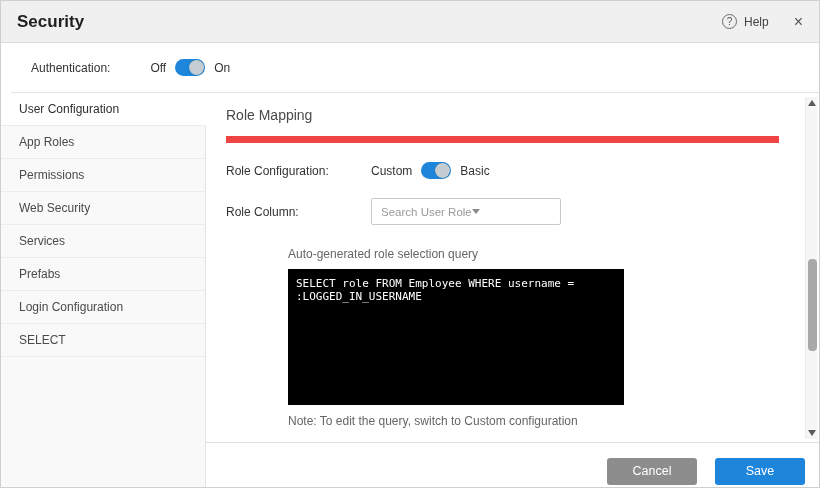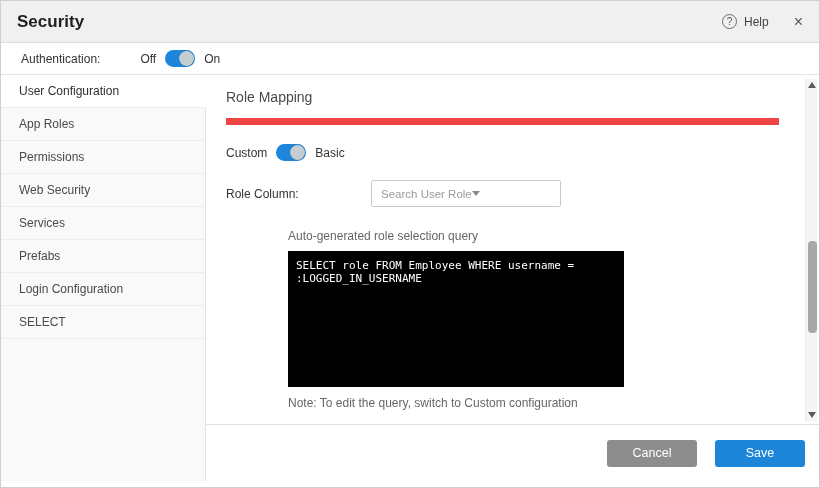--- a/index.html
+++ b/index.html
@@ -27,26 +27,26 @@
   .help-icon {
     width: 15px; height: 15px; border: 1px solid #6b6b6b; border-radius: 50%;
     display: inline-flex; align-items: center; justify-content: center;
     font-size: 10px; color: #555; cursor: pointer;
   }
   .help-label { font-size: 12px; color: #444; cursor: pointer; }
   .close-icon { font-size: 16px; color: #555; margin-left: 18px; cursor: pointer; line-height: 1; }
 
   
   .auth-bar {
-    height: 32px;
+    height: 50px;
     background: #fff;
     border-bottom: 1px solid #e3e3e3;
     display: flex; align-items: center;
     padding-left: 20px;
-    font-size: 12px; color: #333;
+    font-size: 12px; color: #333; margin-left: 10px;
   }
   .auth-bar .off-label { margin-left: 40px; }
   .auth-bar .on-label { }
 
   
   .switch {
     position: relative;
     width: 30px; height: 17px;
     border-radius: 9px;
     background: var(--accent, #1d86db);
@@ -203,20 +203,21 @@
       <div class="sidebar-item">Login Configuration</div>
       <div class="sidebar-item">SELECT</div>
     </aside>
 
     <main class="content">
 
       <div class="panel">
         <div class="panel-title">Role Mapping</div>
 
         <div class="form-row">
+          <div class="form-label">Role Configuration:</div>
           <div class="toggle-group">
             <span>Custom</span>
             <span class="switch">
               <span class="knob"></span>
             </span>
             <span>Basic</span>
           </div>
         </div>
 
         <div class="form-row">

